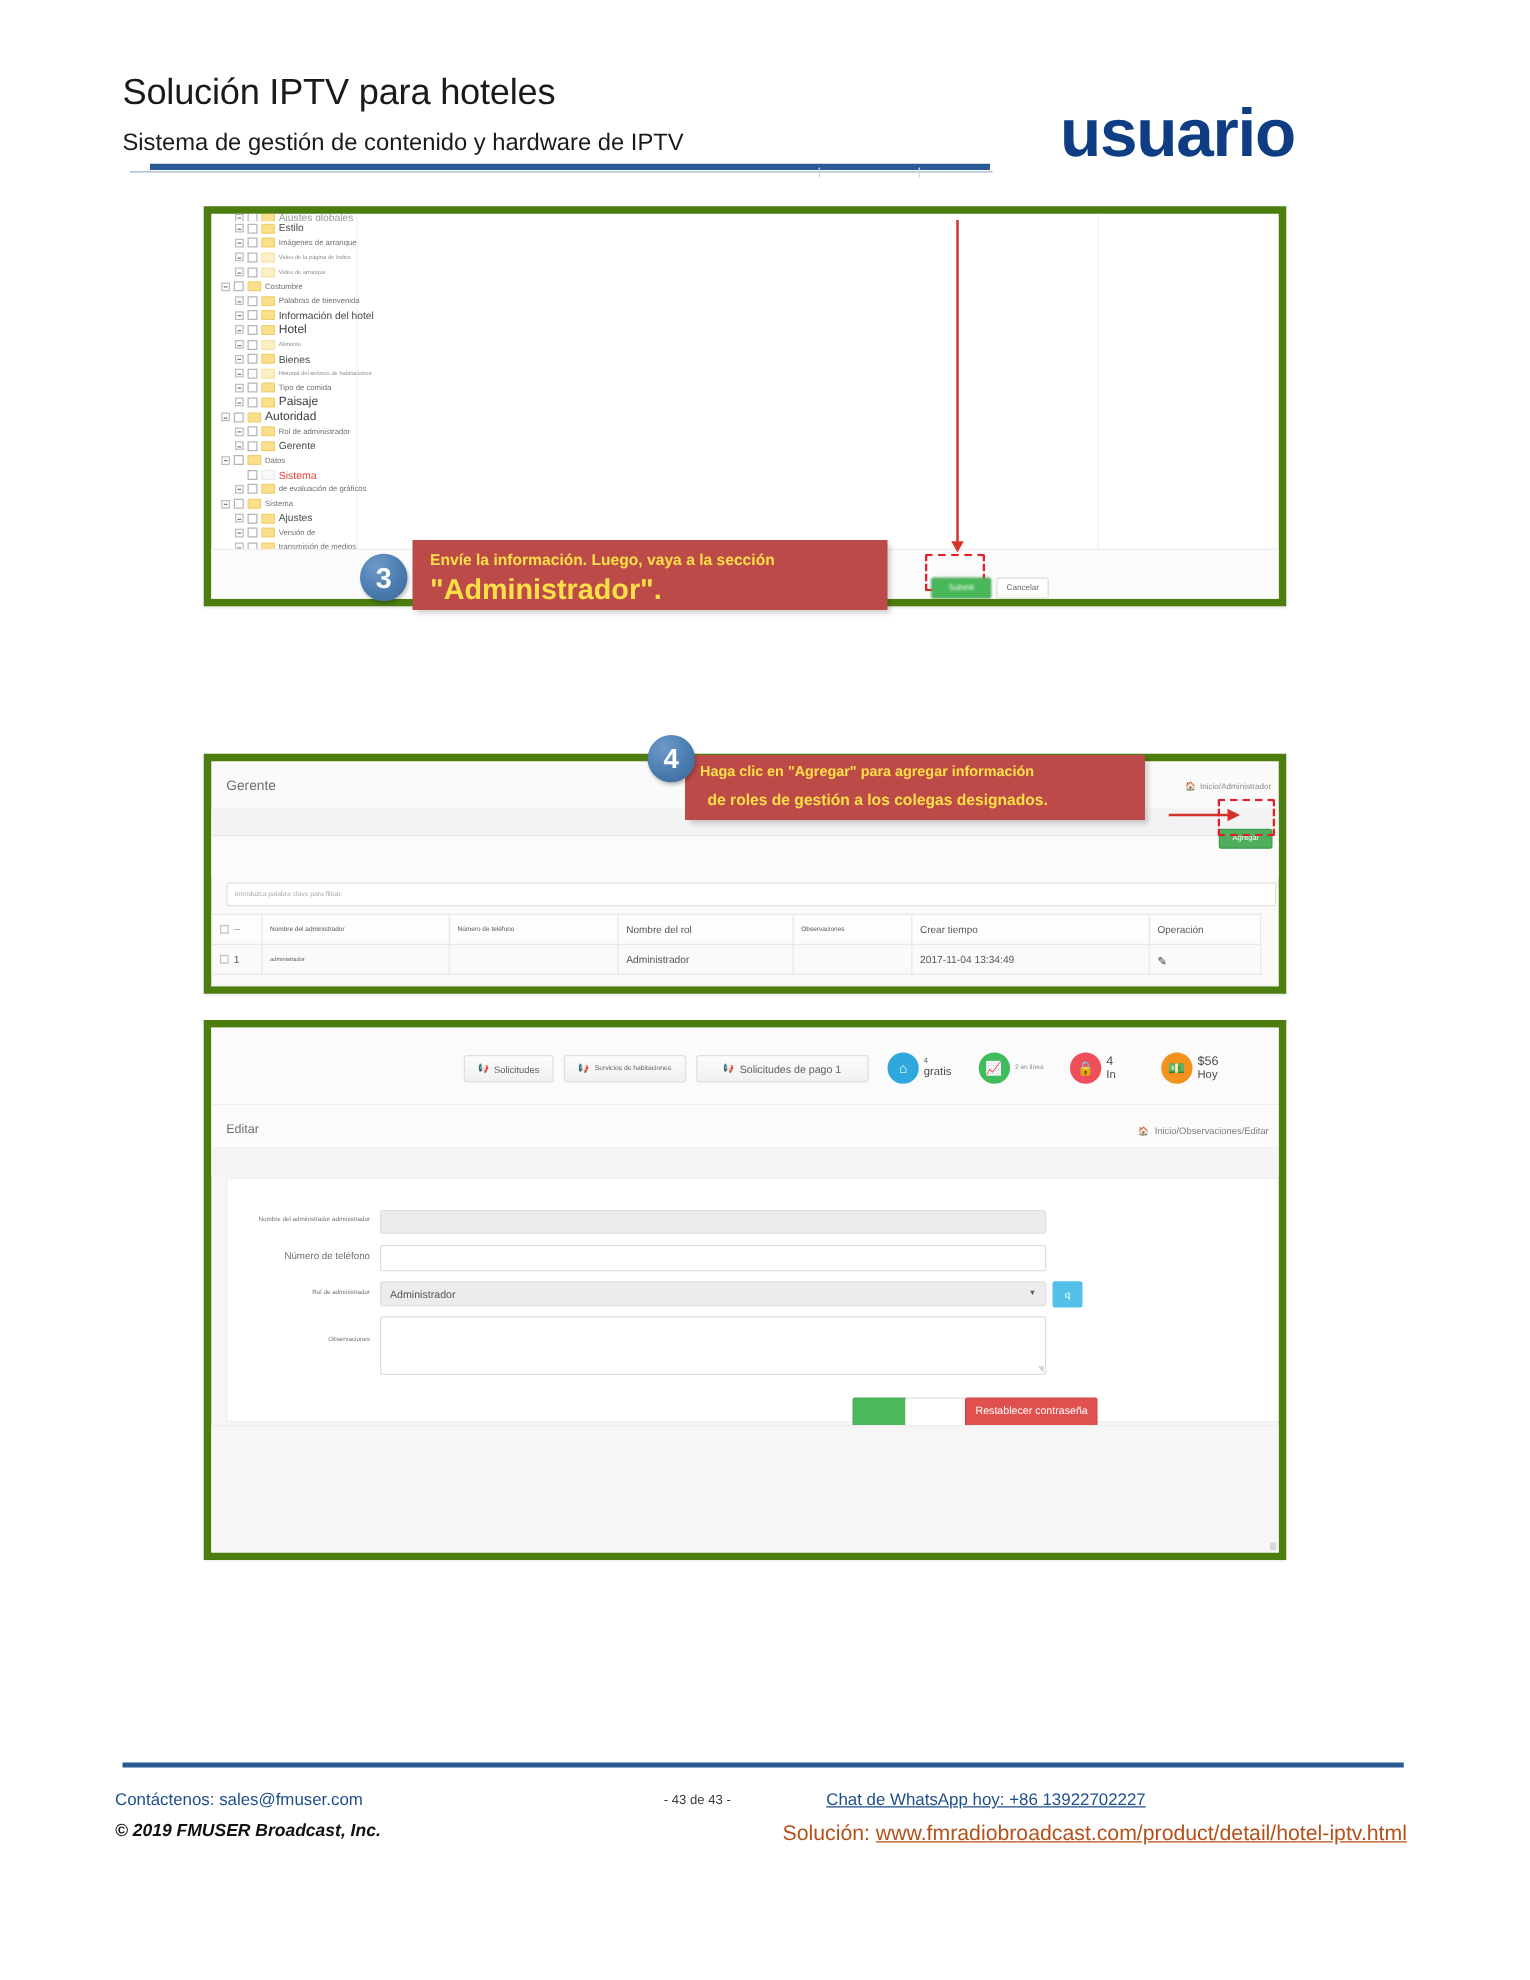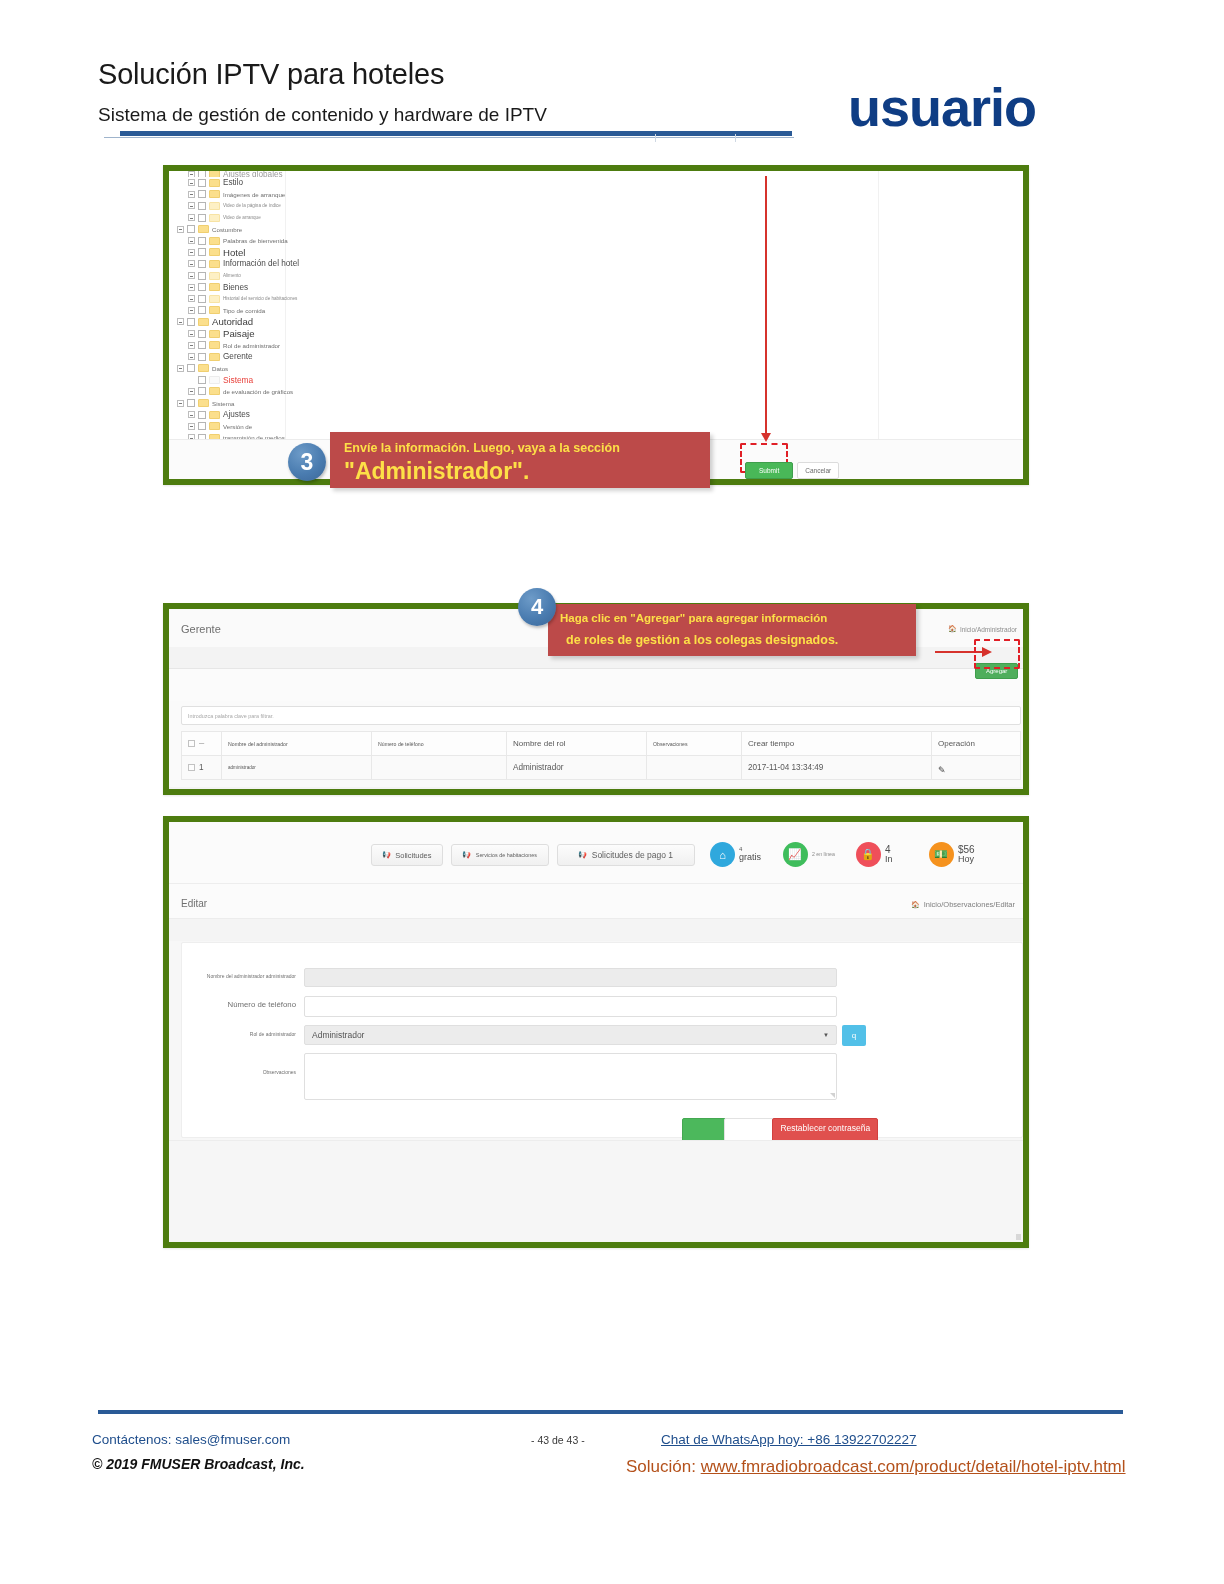--- a/index.html
+++ b/index.html
@@ -155,21 +155,21 @@
     position:absolute; left:806px; top:54px;
     background:#4fae5c; border:1px solid #3f9e4c; border-radius:2px;
     color:#fff; font-size:6px; padding:4px 10px; filter:blur(.6px);
   }
   .filter-box {
     position:absolute; left:12px; top:97px; width:840px; height:19px;
     border:1px solid #e0e0e0; background:#fff; border-radius:2px;
     display:flex; align-items:center; padding-left:6px;
     font-size:5.4px; color:#a8a8a8;
   }
-  .tbl { position:absolute; left:12px; top:122px; width:840px; border-collapse:collapse; }
+  .tbl { position:absolute; left:0; top:122px; width:840px; border-collapse:collapse; }
   .tbl th, .tbl td {
     border:1px solid #e8e8e8; text-align:left; padding:0 6px; height:24px;
     color:#585858; vertical-align:middle;
   }
   .tbl th { background:#fdfdfd; font-weight:normal; }
   .th-sm { font-size:5.2px; color:#7c7c7c; }
   .th-md { font-size:8px; color:#5a5a5a; }
   .td-sm { font-size:4.6px; color:#9a9a9a; }
   .td-md { font-size:8.2px; color:#4f4f4f; }
   .rowcbx { width:7px; height:7px; border:1px solid #c2c2c2; background:#fdfdfd; display:inline-block; vertical-align:middle; margin-right:4px; }
@@ -321,27 +321,27 @@
       <div class="tnode" style="padding-left: 19px;">
         <span class="exp"></span>
         <span class="cbx"></span>
         <span class="fold"></span>
         <span class="tlabel sz2">Palabras de bienvenida</span>
       </div>
       <div class="tnode" style="padding-left: 19px;">
         <span class="exp"></span>
         <span class="cbx"></span>
         <span class="fold"></span>
+        <span class="tlabel sz3">Información del hotel</span>
+      </div>
+      <div class="tnode" style="padding-left: 19px;">
+        <span class="exp"></span>
+        <span class="cbx"></span>
+        <span class="fold"></span>
         <span class="tlabel sz4">Hotel</span>
-      </div>
-      <div class="tnode" style="padding-left: 19px;">
-        <span class="exp"></span>
-        <span class="cbx"></span>
-        <span class="fold"></span>
-        <span class="tlabel sz3">Información del hotel</span>
       </div>
       <div class="tnode" style="padding-left: 19px;">
         <span class="exp"></span>
         <span class="cbx"></span>
         <span class="fold pale"></span>
         <span class="tlabel sz1">Alimento</span>
       </div>
       <div class="tnode" style="padding-left: 19px;">
         <span class="exp"></span>
         <span class="cbx"></span>
@@ -353,31 +353,31 @@
         <span class="cbx"></span>
         <span class="fold pale"></span>
         <span class="tlabel sz1">Historial del servicio de habitaciones</span>
       </div>
       <div class="tnode" style="padding-left: 19px;">
         <span class="exp"></span>
         <span class="cbx"></span>
         <span class="fold"></span>
         <span class="tlabel sz2">Tipo de comida</span>
       </div>
+      <div class="tnode" style="padding-left: 19px;">
+        <span class="exp"></span>
+        <span class="cbx"></span>
+        <span class="fold"></span>
+        <span class="tlabel sz4">Paisaje</span>
+      </div>
       <div class="tnode" style="padding-left: 8px;">
         <span class="exp"></span>
         <span class="cbx"></span>
         <span class="fold"></span>
         <span class="tlabel sz4">Autoridad</span>
-      </div>
-      <div class="tnode" style="padding-left: 19px;">
-        <span class="exp"></span>
-        <span class="cbx"></span>
-        <span class="fold"></span>
-        <span class="tlabel sz4">Paisaje</span>
       </div>
       <div class="tnode" style="padding-left: 19px;">
         <span class="exp"></span>
         <span class="cbx"></span>
         <span class="fold"></span>
         <span class="tlabel sz2">Rol de administrador</span>
       </div>
       <div class="tnode" style="padding-left: 19px;">
         <span class="exp"></span>
         <span class="cbx"></span>

